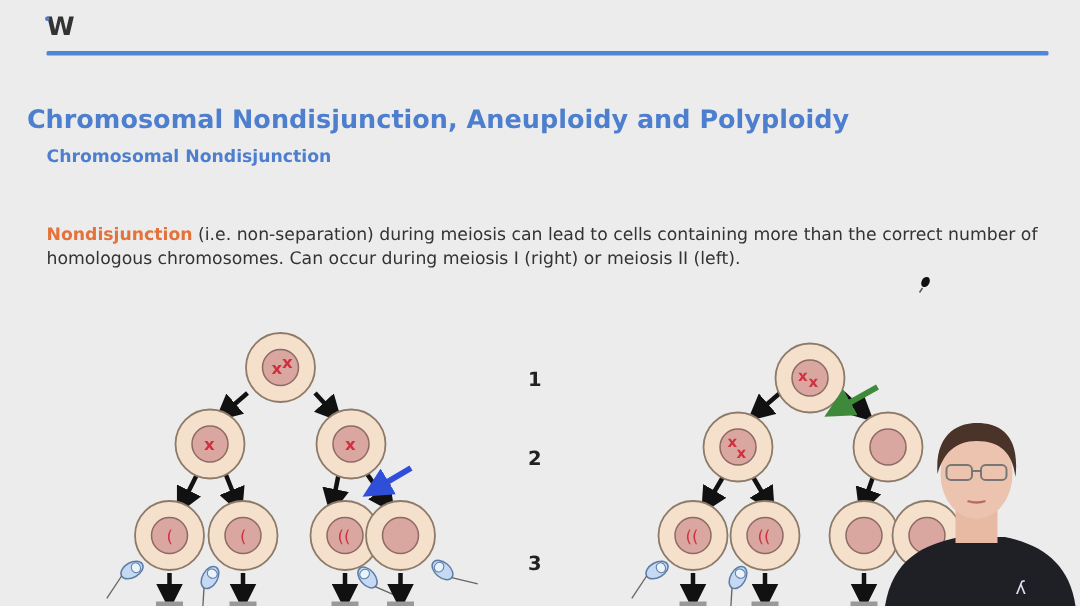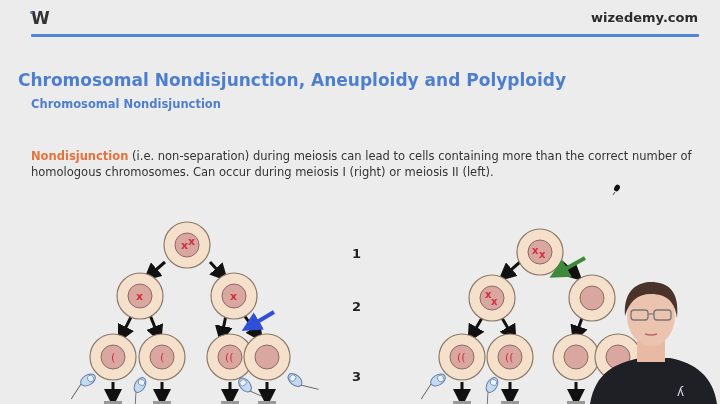--- a/index.html
+++ b/index.html
@@ -20,21 +20,20 @@
     .pen { position:absolute; left:612px; top:184px; width:8px; height:12px; }
     .diagram { position:absolute; left:0; top:200px; width:720px; height:204px; }
     .step { position:absolute; font-size:13px; font-weight:bold; color:#222; }
     .presenter { position:absolute; left:585px; top:278px; width:135px; height:126px; }
   </style>
 </head>
 <body>
 
 <div class="header">
   <div class="logo"><span class="dot"></span><span>W</span></div>
-  <div class="site">wizedemy.com</div>
   <div class="rule"></div>
 </div>
 
 <div class="title">Chromosomal Nondisjunction, Aneuploidy and Polyploidy</div>
 <div class="subtitle">Chromosomal Nondisjunction</div>
 <div class="para"><span class="hl">Nondisjunction</span><span> (i.e. non-separation) during meiosis can lead to cells containing more than the correct number of homologous chromosomes. Can occur during meiosis I (right) or meiosis II (left).</span></div>
 
 <svg class="pen" viewBox="0 0 8 12">
   <ellipse cx="5" cy="4" rx="2.6" ry="3.6" fill="#111" transform="rotate(30 5 4)"></ellipse>
   <line x1="3" y1="8" x2="1" y2="11" stroke="#555" stroke-width="1"></line>

